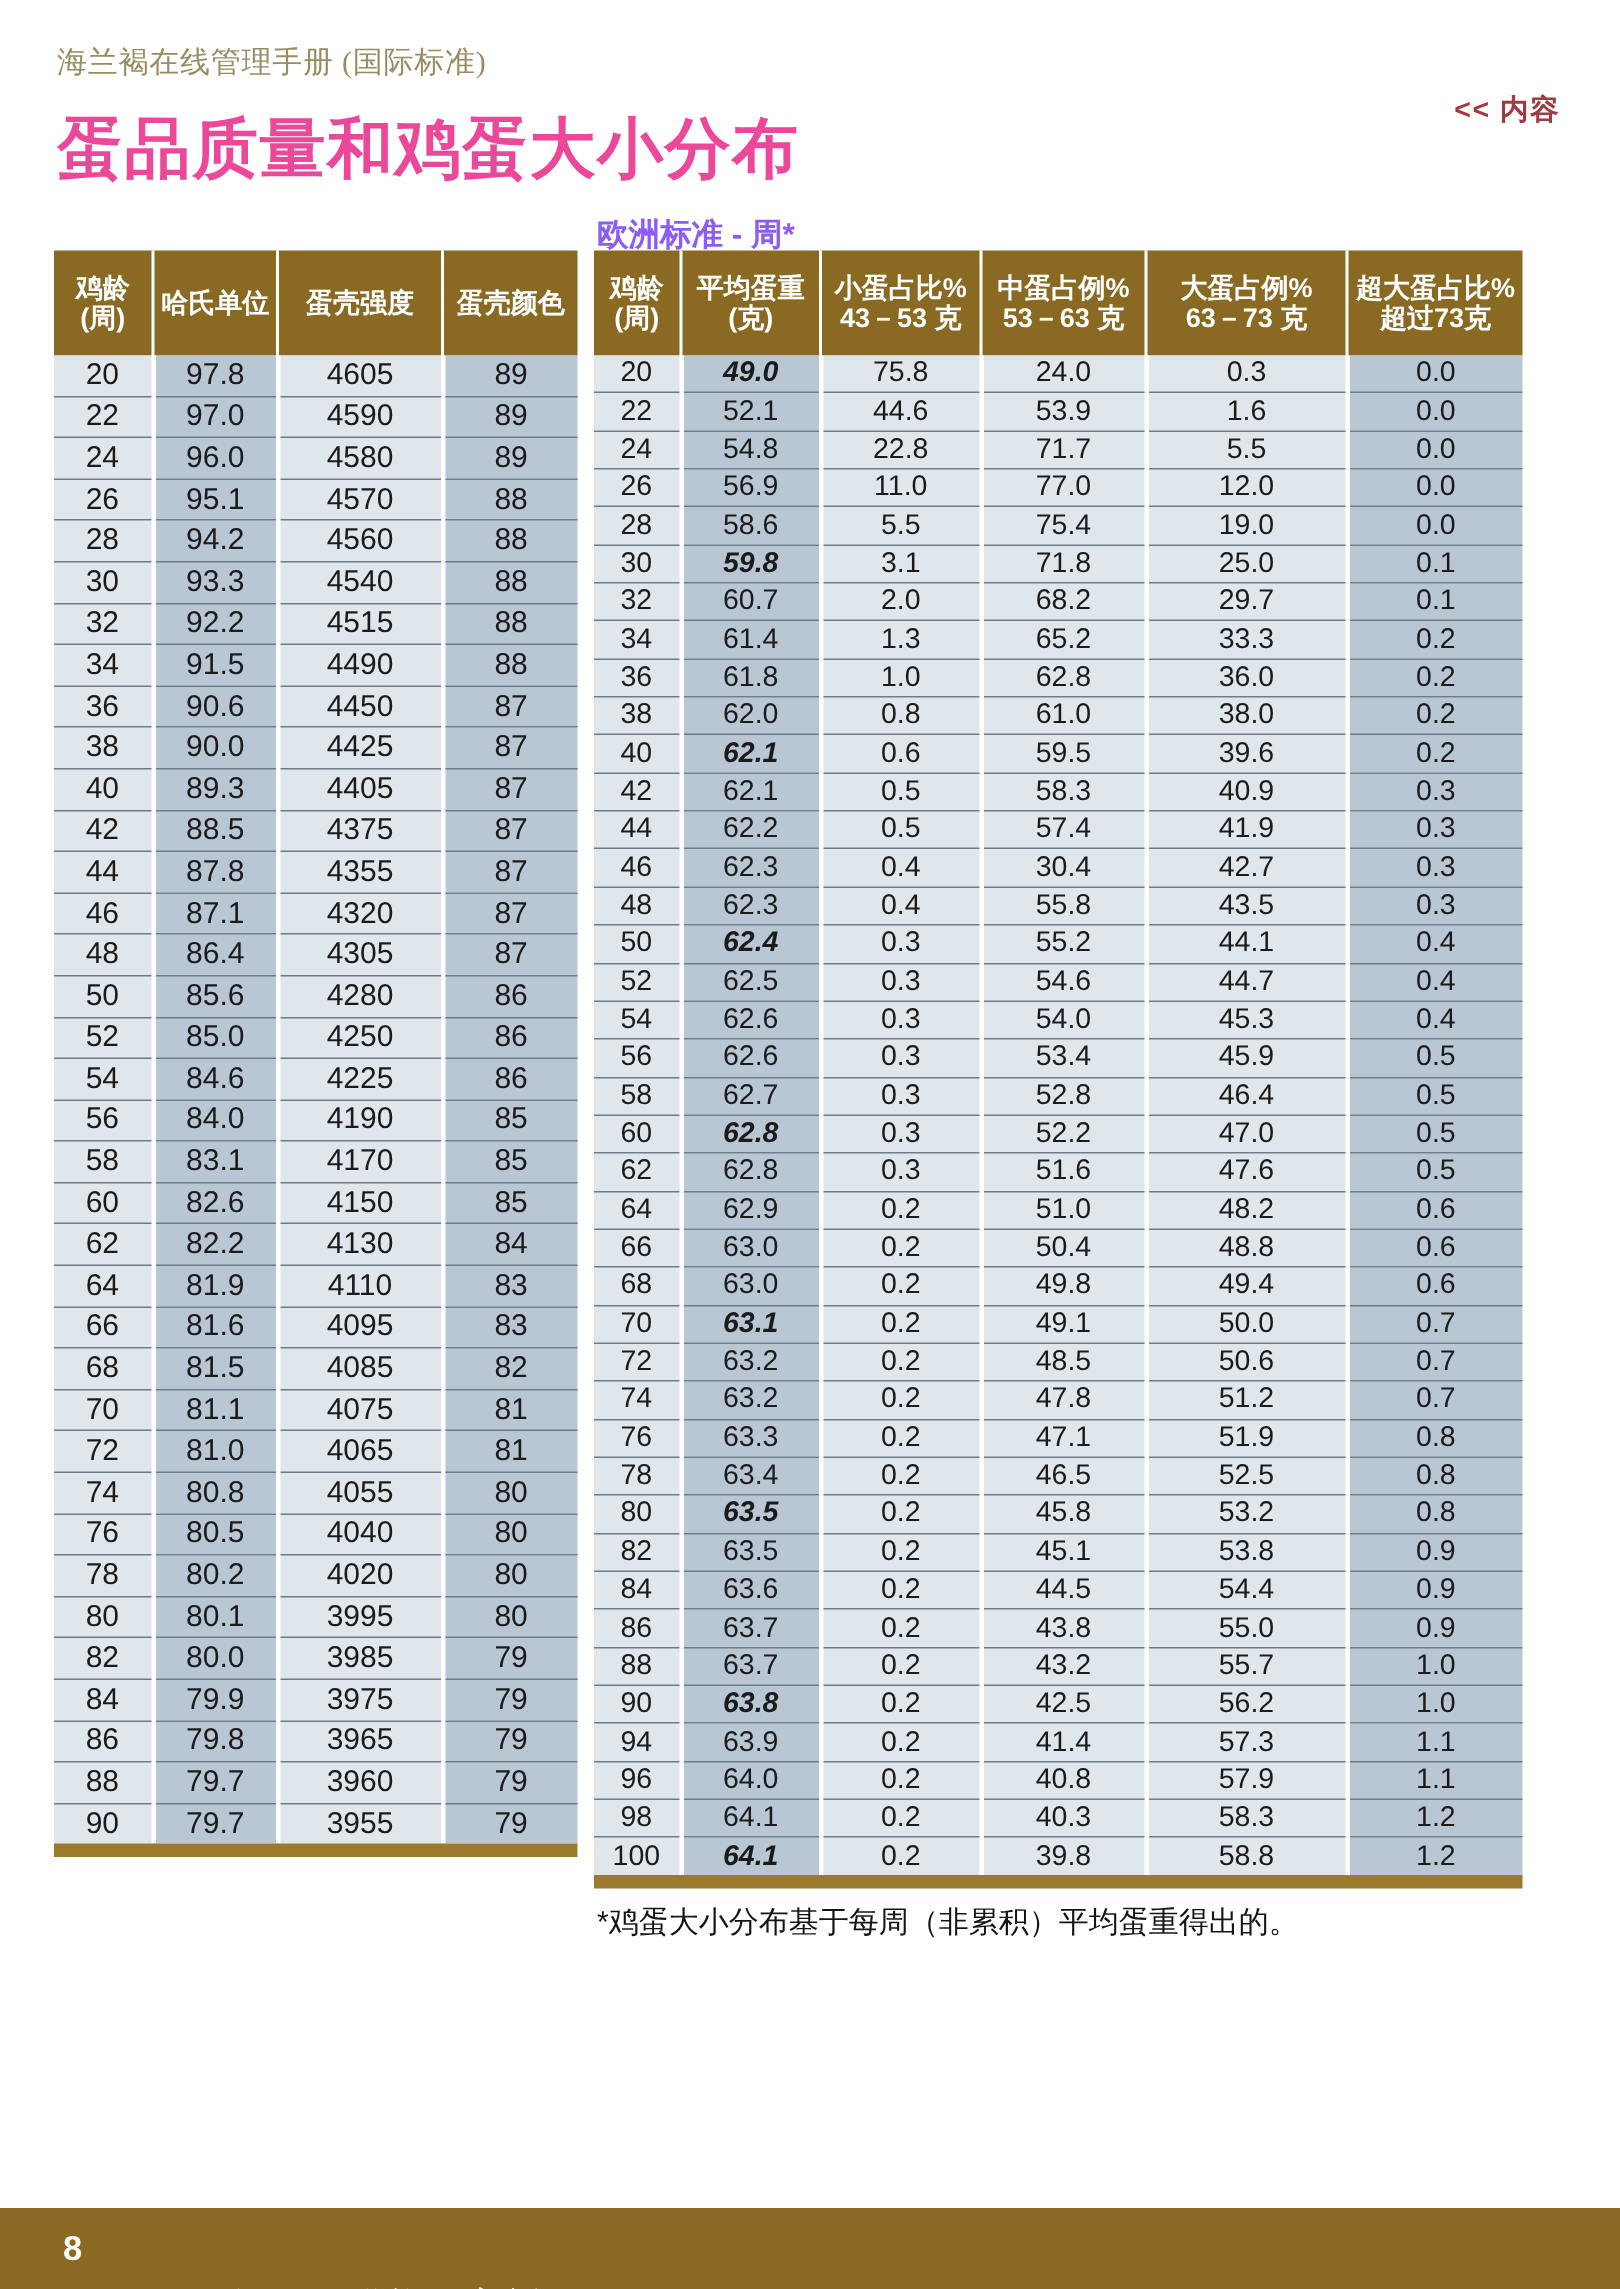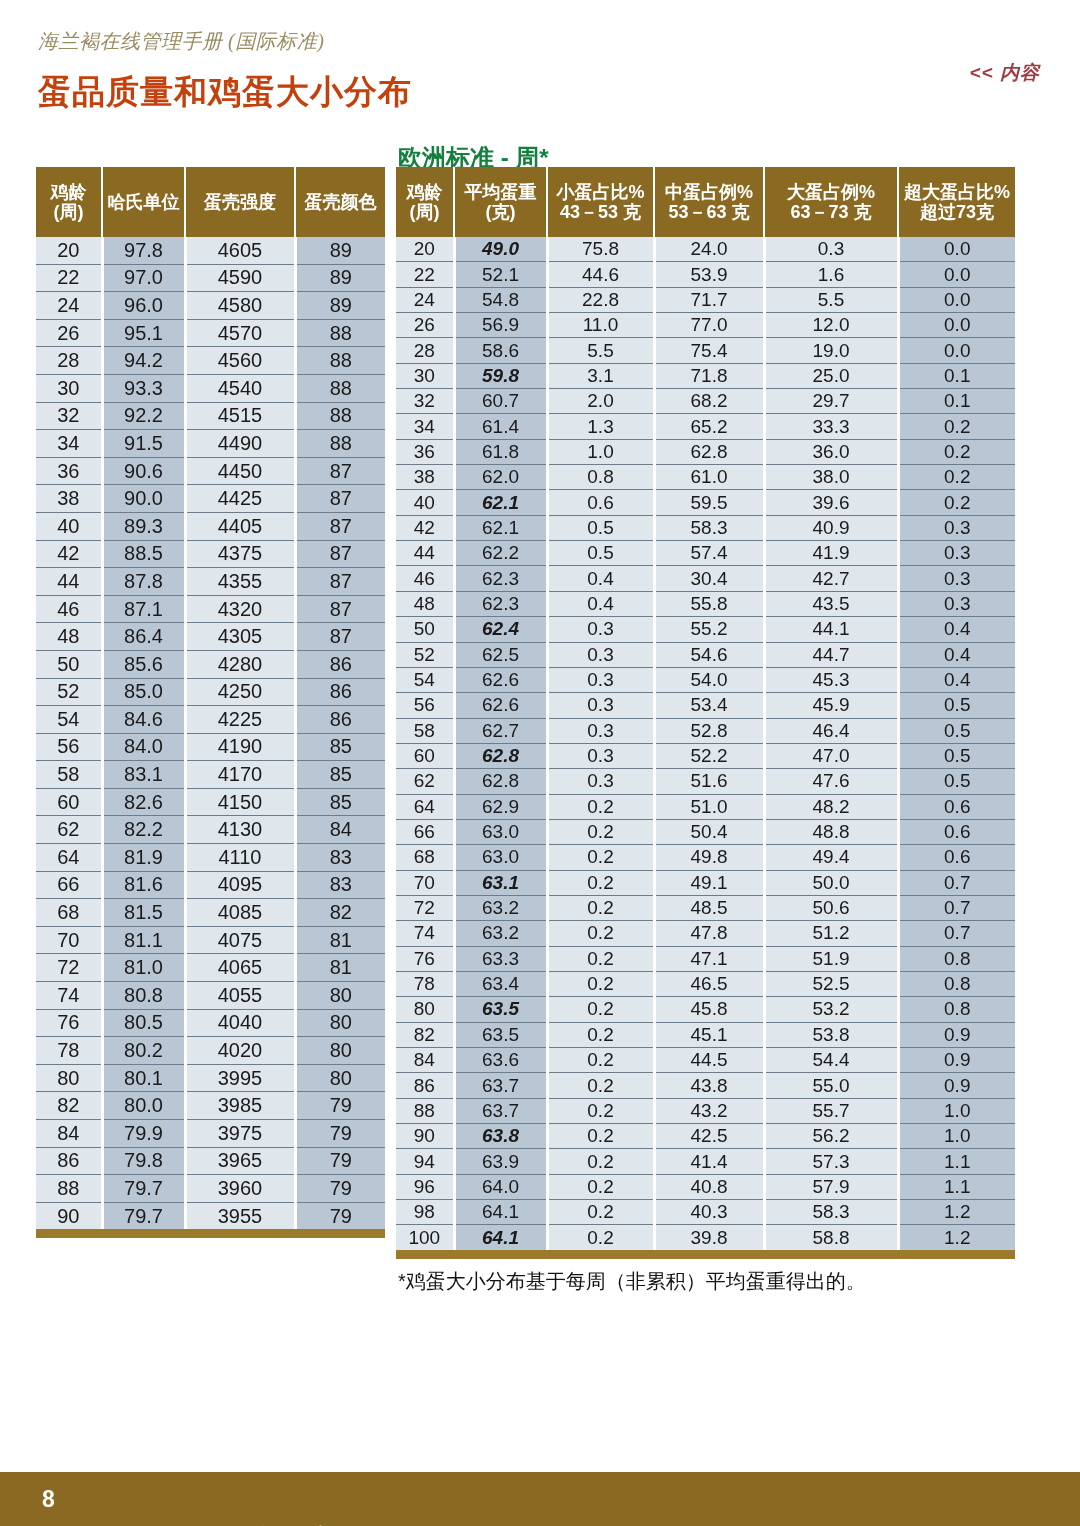--- a/index.html
+++ b/index.html
@@ -16,21 +16,20 @@
     overflow: hidden;
     color: #1a1a1a;
   }
 
   
   .page-header {
     position: absolute;
     left: 0; top: 0;
     width: 1080px;
     height: 62px;
-    font-style: italic;
   }
   .manual-title {
     position: absolute;
     left: 38px;
     top: 28px;
     font-size: 20px;
     color: #9a8c62;
     letter-spacing: 0.5px;
     white-space: nowrap;
     font-family: "Liberation Serif", "DejaVu Serif", serif;
@@ -45,23 +44,23 @@
     white-space: nowrap;
     letter-spacing: 1px;
     cursor: pointer;
     margin-top: 32px;
   }
 
   .page-title {
     position: absolute;
     left: 38px;
     top: 70px;
-    font-size: 33px;
+    font-size: 44px;
     font-weight: 700;
-    color: #c2410c;
+    color: #ec4899;
     letter-spacing: 1px;
     white-space: nowrap;
   }
 
   
   .tbl {
     border-collapse: collapse;
     table-layout: fixed;
     font-size: 19px;
   }
@@ -116,23 +115,23 @@
   #left-table col.c3 { width: 110px; }
   #left-table col.c4 { width: 90px; }
   #left-table thead th { height: 58px; }
   #left-table tbody td { height: 26.6px; }
 
   
   #right-caption {
     position: absolute;
     left: 398px;
     top: 142px;
-    font-size: 24px;
+    font-size: 21px;
     font-weight: 700;
-    color: #15803d;
+    color: #8b5cf6;
     white-space: nowrap;
   }
   #right-table-wrap {
     left: 396px;
     top: 167px;
     width: 619px;
   }
   #right-table { width: 619px; }
   #right-table col.c1 { width: 58px; }
   #right-table col.c2 { width: 93px; }

